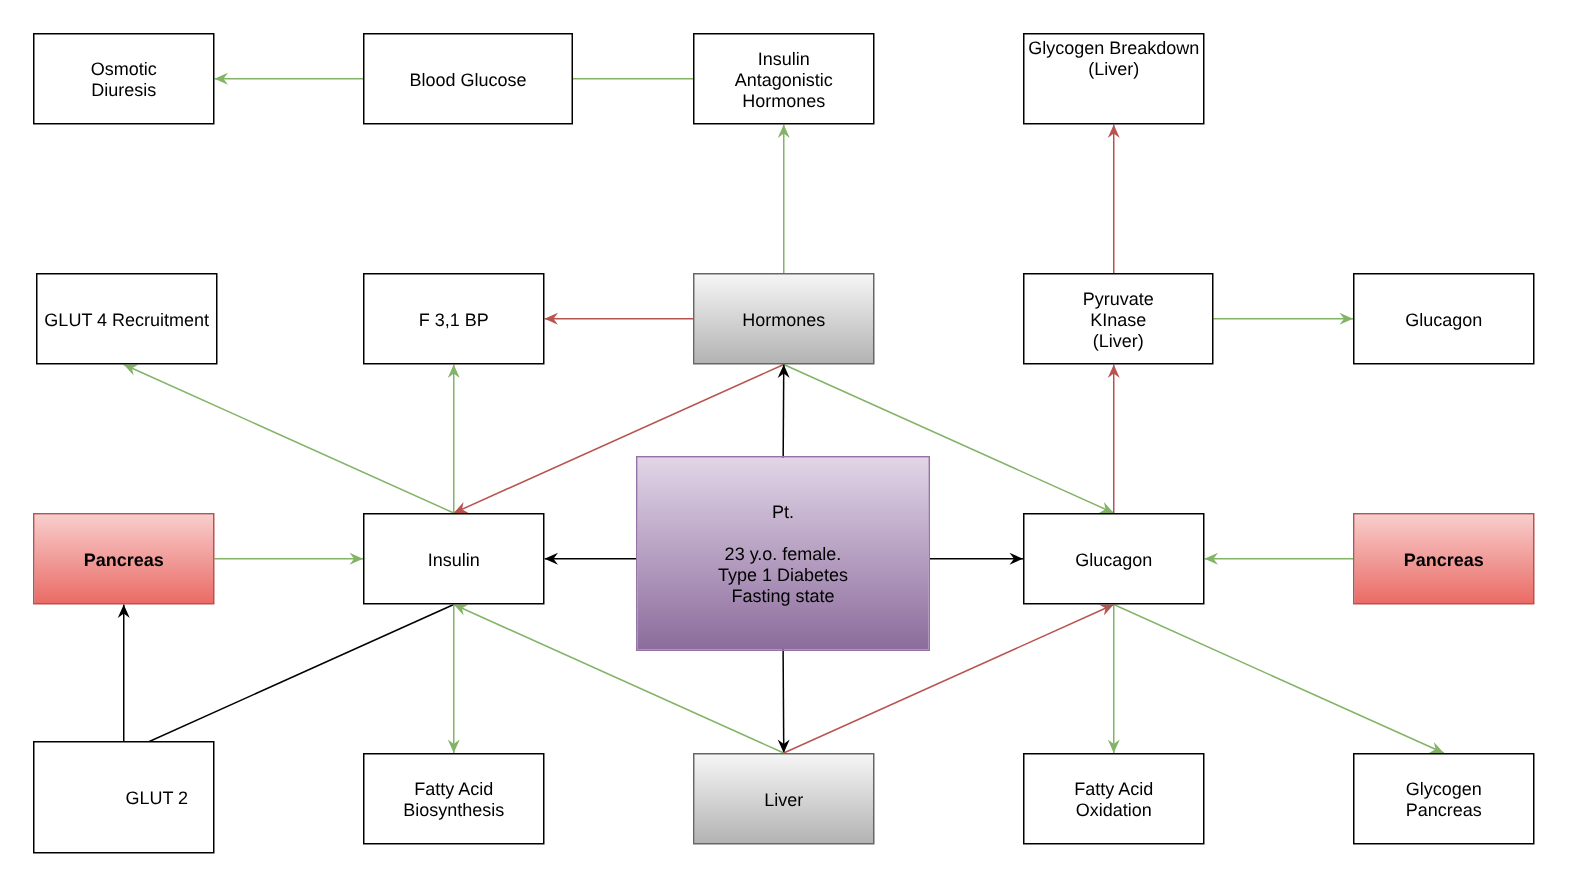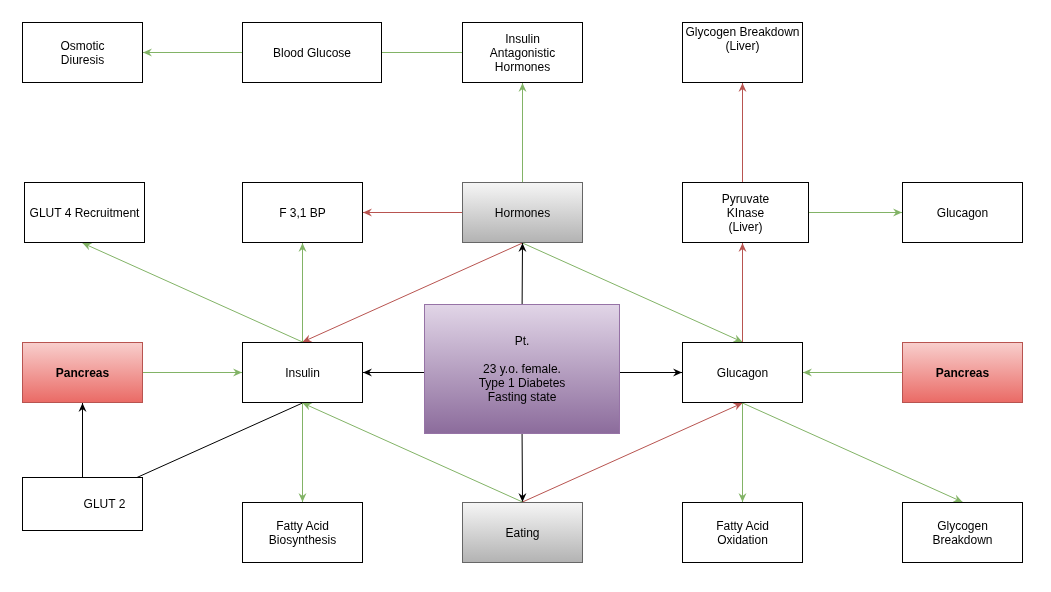--- a/index.html
+++ b/index.html
@@ -89,20 +89,20 @@
 <div class="node red" id="n-pancreas-left" style="left:22px;top:342px;width:121px;height:61px;">Pancreas</div>
 <div class="node" id="n-insulin" style="left:242px;top:342px;width:121px;height:61px;">Insulin</div>
 <div class="node purple" id="n-patient" style="left:424px;top:304px;width:196px;height:130px;">Pt.
 
 23 y.o. female.
 Type 1 Diabetes
 Fasting state</div>
 <div class="node" id="n-glucagon" style="left:682px;top:342px;width:121px;height:61px;">Glucagon</div>
 <div class="node red" id="n-pancreas-right" style="left:902px;top:342px;width:121px;height:61px;">Pancreas</div>
 
-<div class="node" id="n-glut2" style="left:22px;top:477px;width:121px;height:54px;padding-left:44px;">GLUT 2</div>
+<div class="node" id="n-glut2" style="left:22px;top:494px;width:121px;height:75px;padding-left:44px;">GLUT 2</div>
 <div class="node" id="n-fatty-acid-biosynthesis" style="left:242px;top:502px;width:121px;height:61px;">Fatty Acid
 Biosynthesis</div>
-<div class="node grey" id="n-eating" style="left:462px;top:502px;width:121px;height:61px;">Eating</div>
+<div class="node grey" id="n-eating" style="left:462px;top:502px;width:121px;height:61px;">Liver</div>
 <div class="node" id="n-fatty-acid-oxidation" style="left:682px;top:502px;width:121px;height:61px;">Fatty Acid
 Oxidation</div>
 <div class="node" id="n-glycogen-breakdown" style="left:902px;top:502px;width:121px;height:61px;">Glycogen
-Breakdown</div>
+Pancreas</div>
 
 </body></html>

